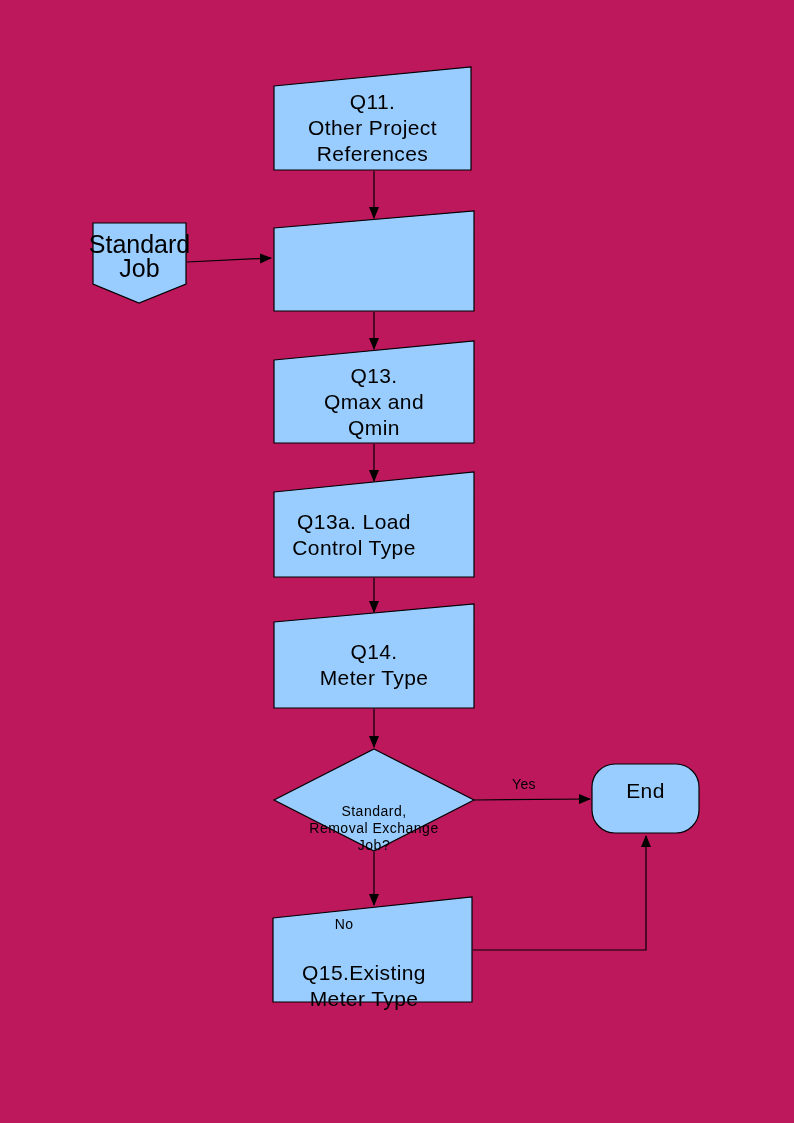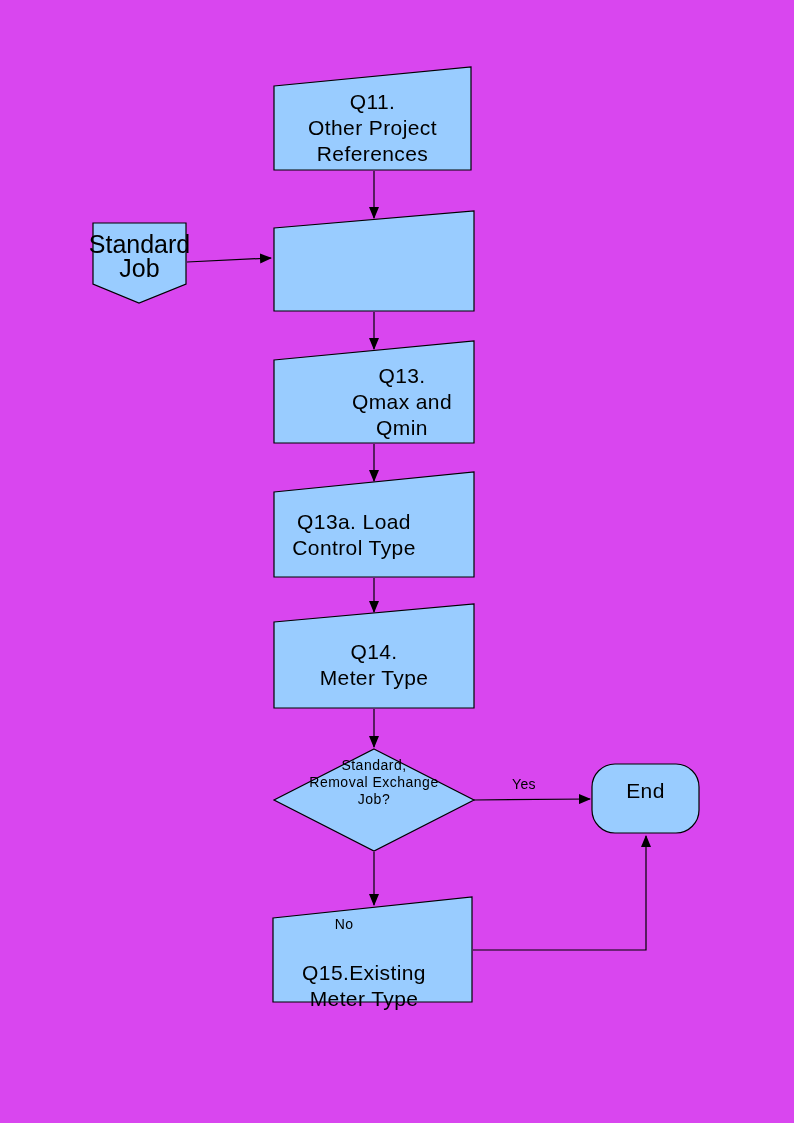--- a/index.html
+++ b/index.html
@@ -4,21 +4,21 @@
 <style>
   html, body {
     margin: 0;
     padding: 0;
     background: #ffffff;
   }
   .page {
     position: relative;
     width: 794px;
     height: 1123px;
-    background: #d946ef;
+    background: #be185d;
     overflow: hidden;
     font-family: "Liberation Sans", sans-serif;
     color: #000000;
   }
   .diagram-svg {
     position: absolute;
     left: 0;
     top: 0;
   }
   .shape {
@@ -108,31 +108,31 @@
   </svg>
 
   <div class="label node-label" style="left:274px; top:86px; width:197px; height:84px;">Q11.
 Other Project
 References</div>
 
   <div class="label sj-label" style="left:93px; top:223px; width:93px; height:66px;">Standard
 Job</div>
 
 
-  <div class="label node-label" style="left:274px; top:360px; width:200px; height:83px;padding-left:28px;">Q13.
+  <div class="label node-label" style="left:274px; top:360px; width:200px; height:83px;">Q13.
 Qmax and
 Qmin</div>
 
   <div class="label node-label" style="left:274px; top:492px; width:160px; height:85px;">Q13a. Load
 Control Type</div>
 
   <div class="label node-label" style="left:274px; top:622px; width:200px; height:86px;">Q14.
 Meter Type</div>
 
-  <div class="label decision-label" style="left:274px; top:748px; width:200px; height:68px;text-align:center;">Standard,
+  <div class="label decision-label" style="left:274px; top:794px; width:200px; height:68px;text-align:center;">Standard,
 Removal Exchange
 Job?</div>
 
   <div class="label node-label" style="left:592px; top:764px; width:107px; height:53px;">End</div>
 
   <div class="label node-label" style="left:273px; top:944px; width:182px; height:84px;">Q15.Existing
 Meter Type</div>
 
   <div class="label edge-label" style="left:493px; top:771px; width:62px; height:26px;">Yes</div>
 

